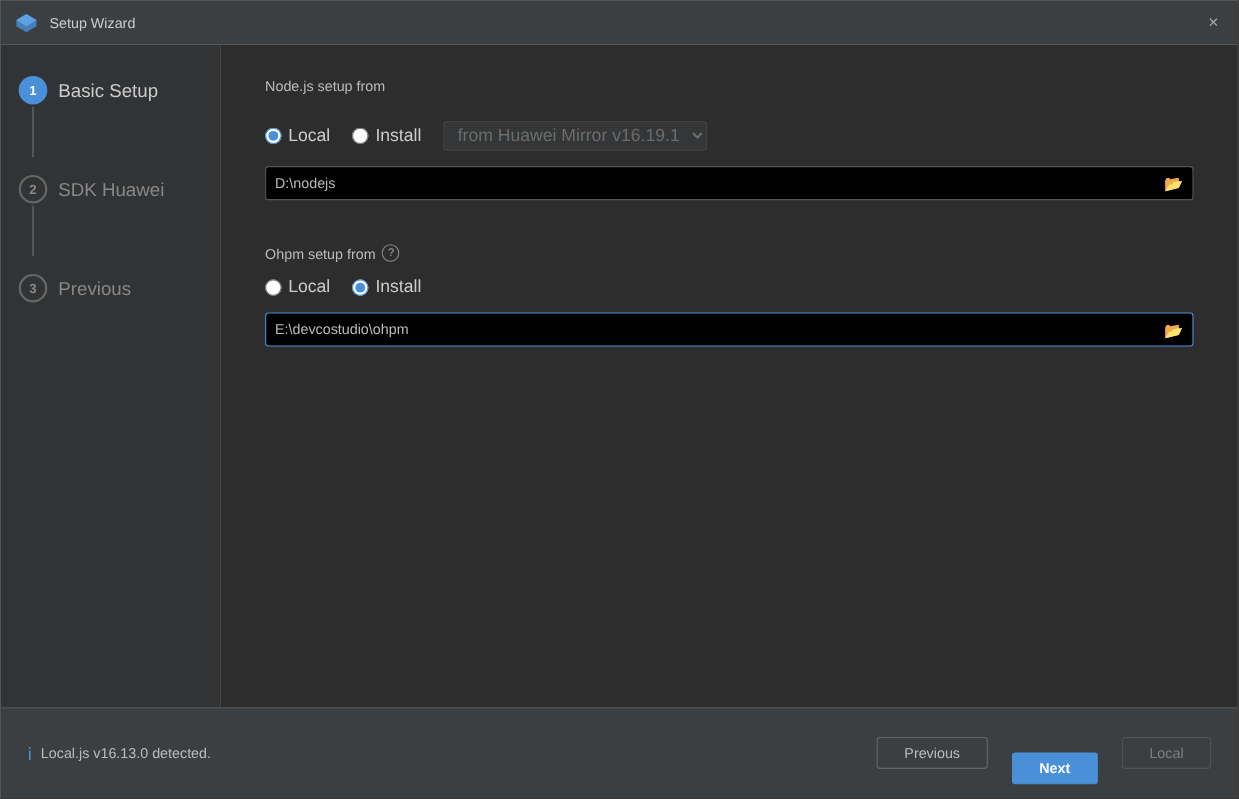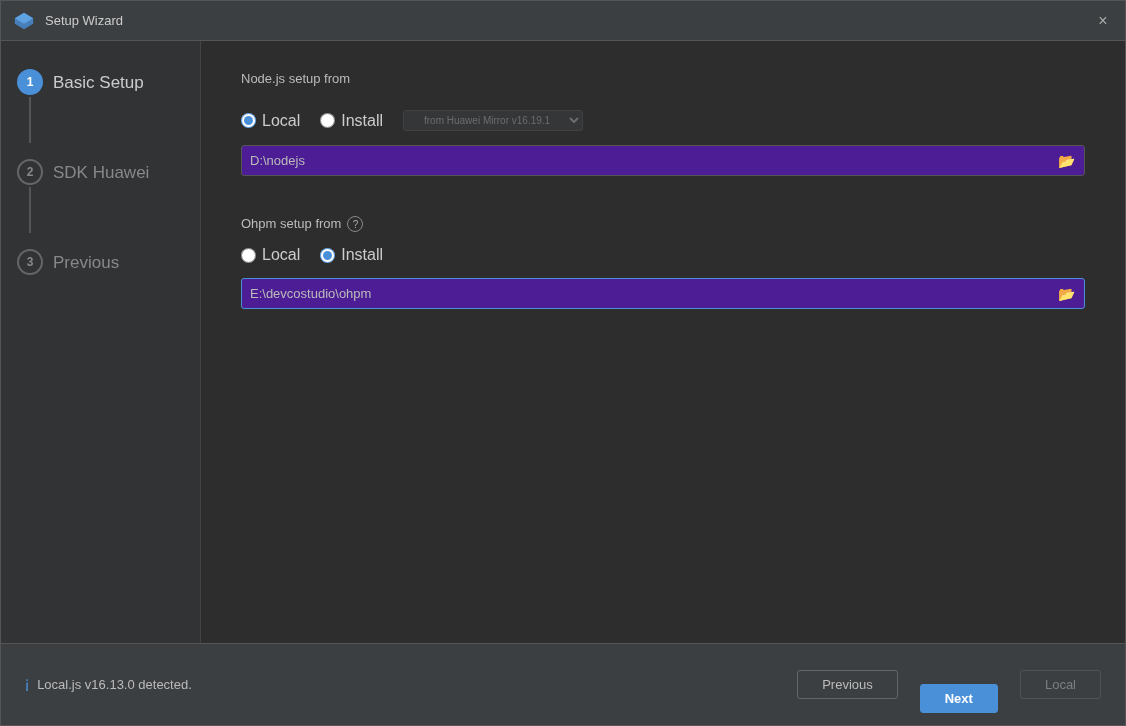--- a/index.html
+++ b/index.html
@@ -145,34 +145,33 @@
       width: 15px;
       height: 15px;
       cursor: pointer;
     }
 
     .mirror-select {
       background: #3c3f41;
       border: 1px solid #555;
       color: #aaa;
       padding: 3px 8px;
-      font-size: 10px;
+      font-size: 16px;
       border-radius: 3px;
       cursor: pointer;
       min-width: 180px;
-      text-align: center;
     }
     .mirror-select:disabled {
       opacity: 0.5;
     }
 
     .path-input-row {
       display: flex;
       align-items: center;
-      background: #4c1d95;
+      background: #000000;
       border: 1px solid #555;
       border-radius: 3px;
       padding: 0 8px;
       margin-bottom: 24px;
       gap: 33px;
     }
     .path-input-row.focused {
       border-color: #4a90d9;
     }
     .path-input {
@@ -188,20 +187,21 @@
       color: #888;
       font-size: 14px;
       cursor: pointer;
     }
 
     .section-divider {
       margin-bottom: 16px;
     }
     .ohpm-title-row {
       display: flex;
+      align-items: center;
       gap: 6px;
       margin-bottom: 14px;
     }
     .help-icon {
       width: 16px;
       height: 16px;
       border-radius: 50%;
       border: 1px solid #888;
       display: flex;
       align-items: center;

